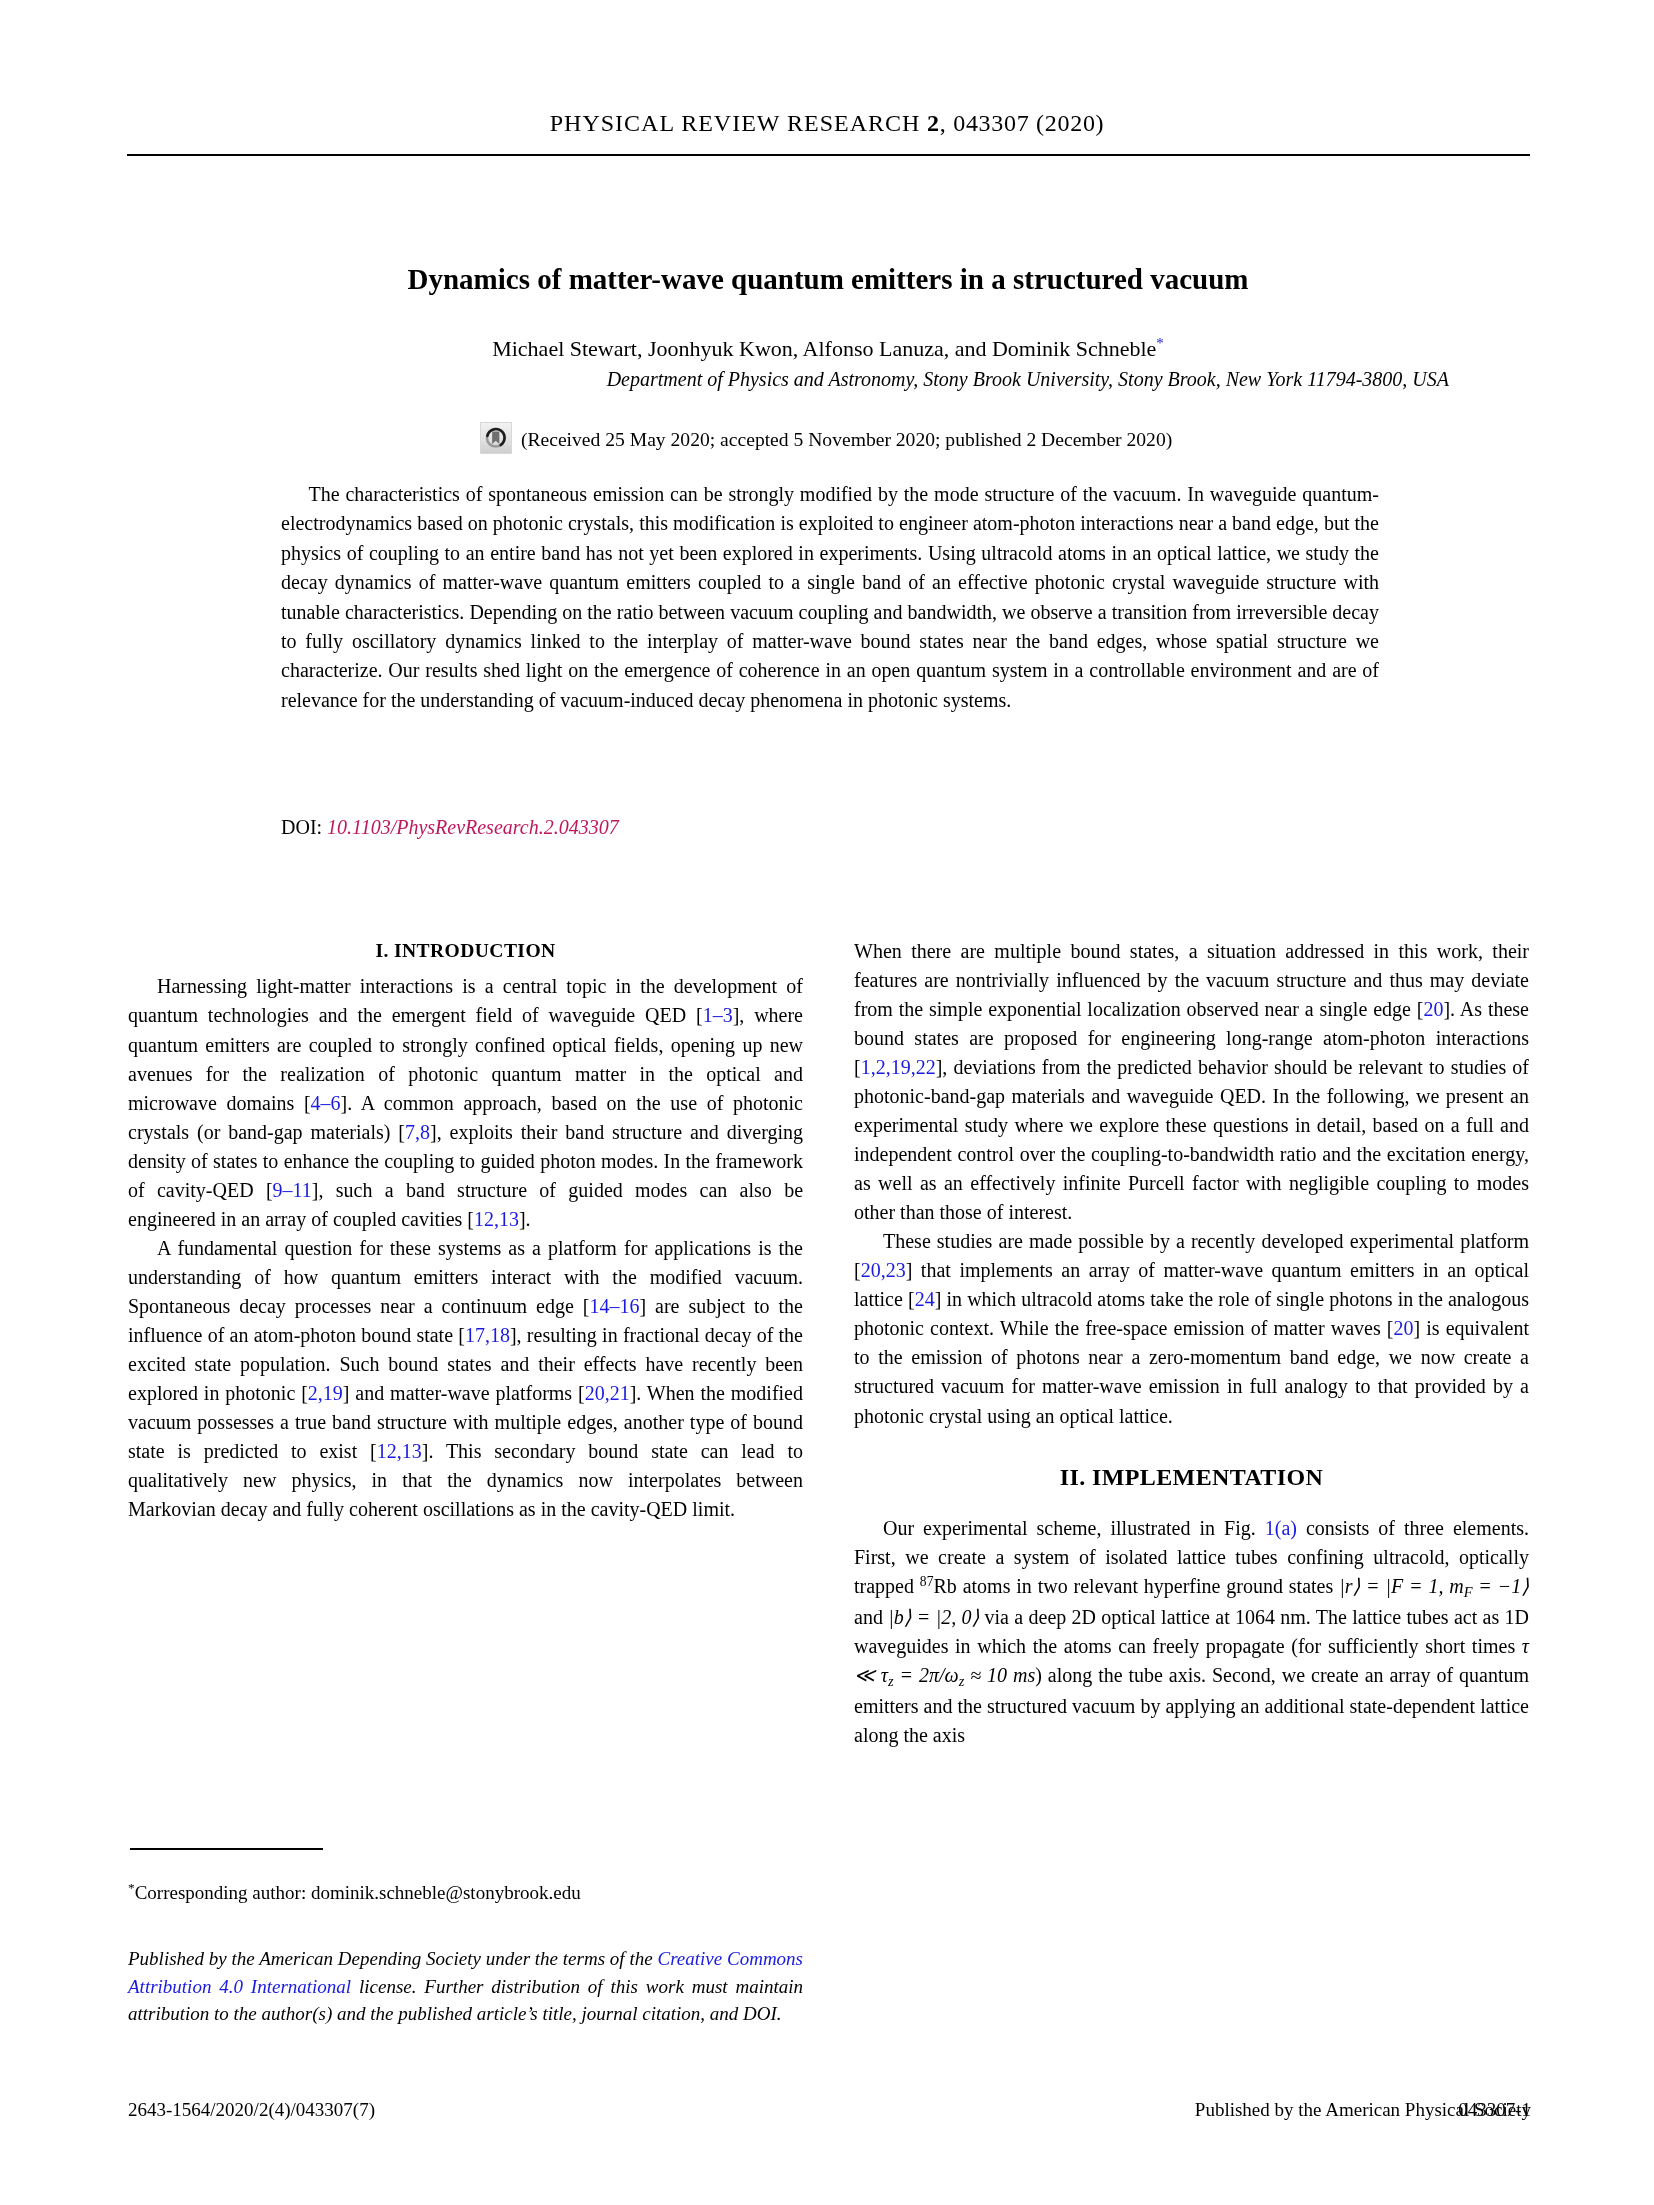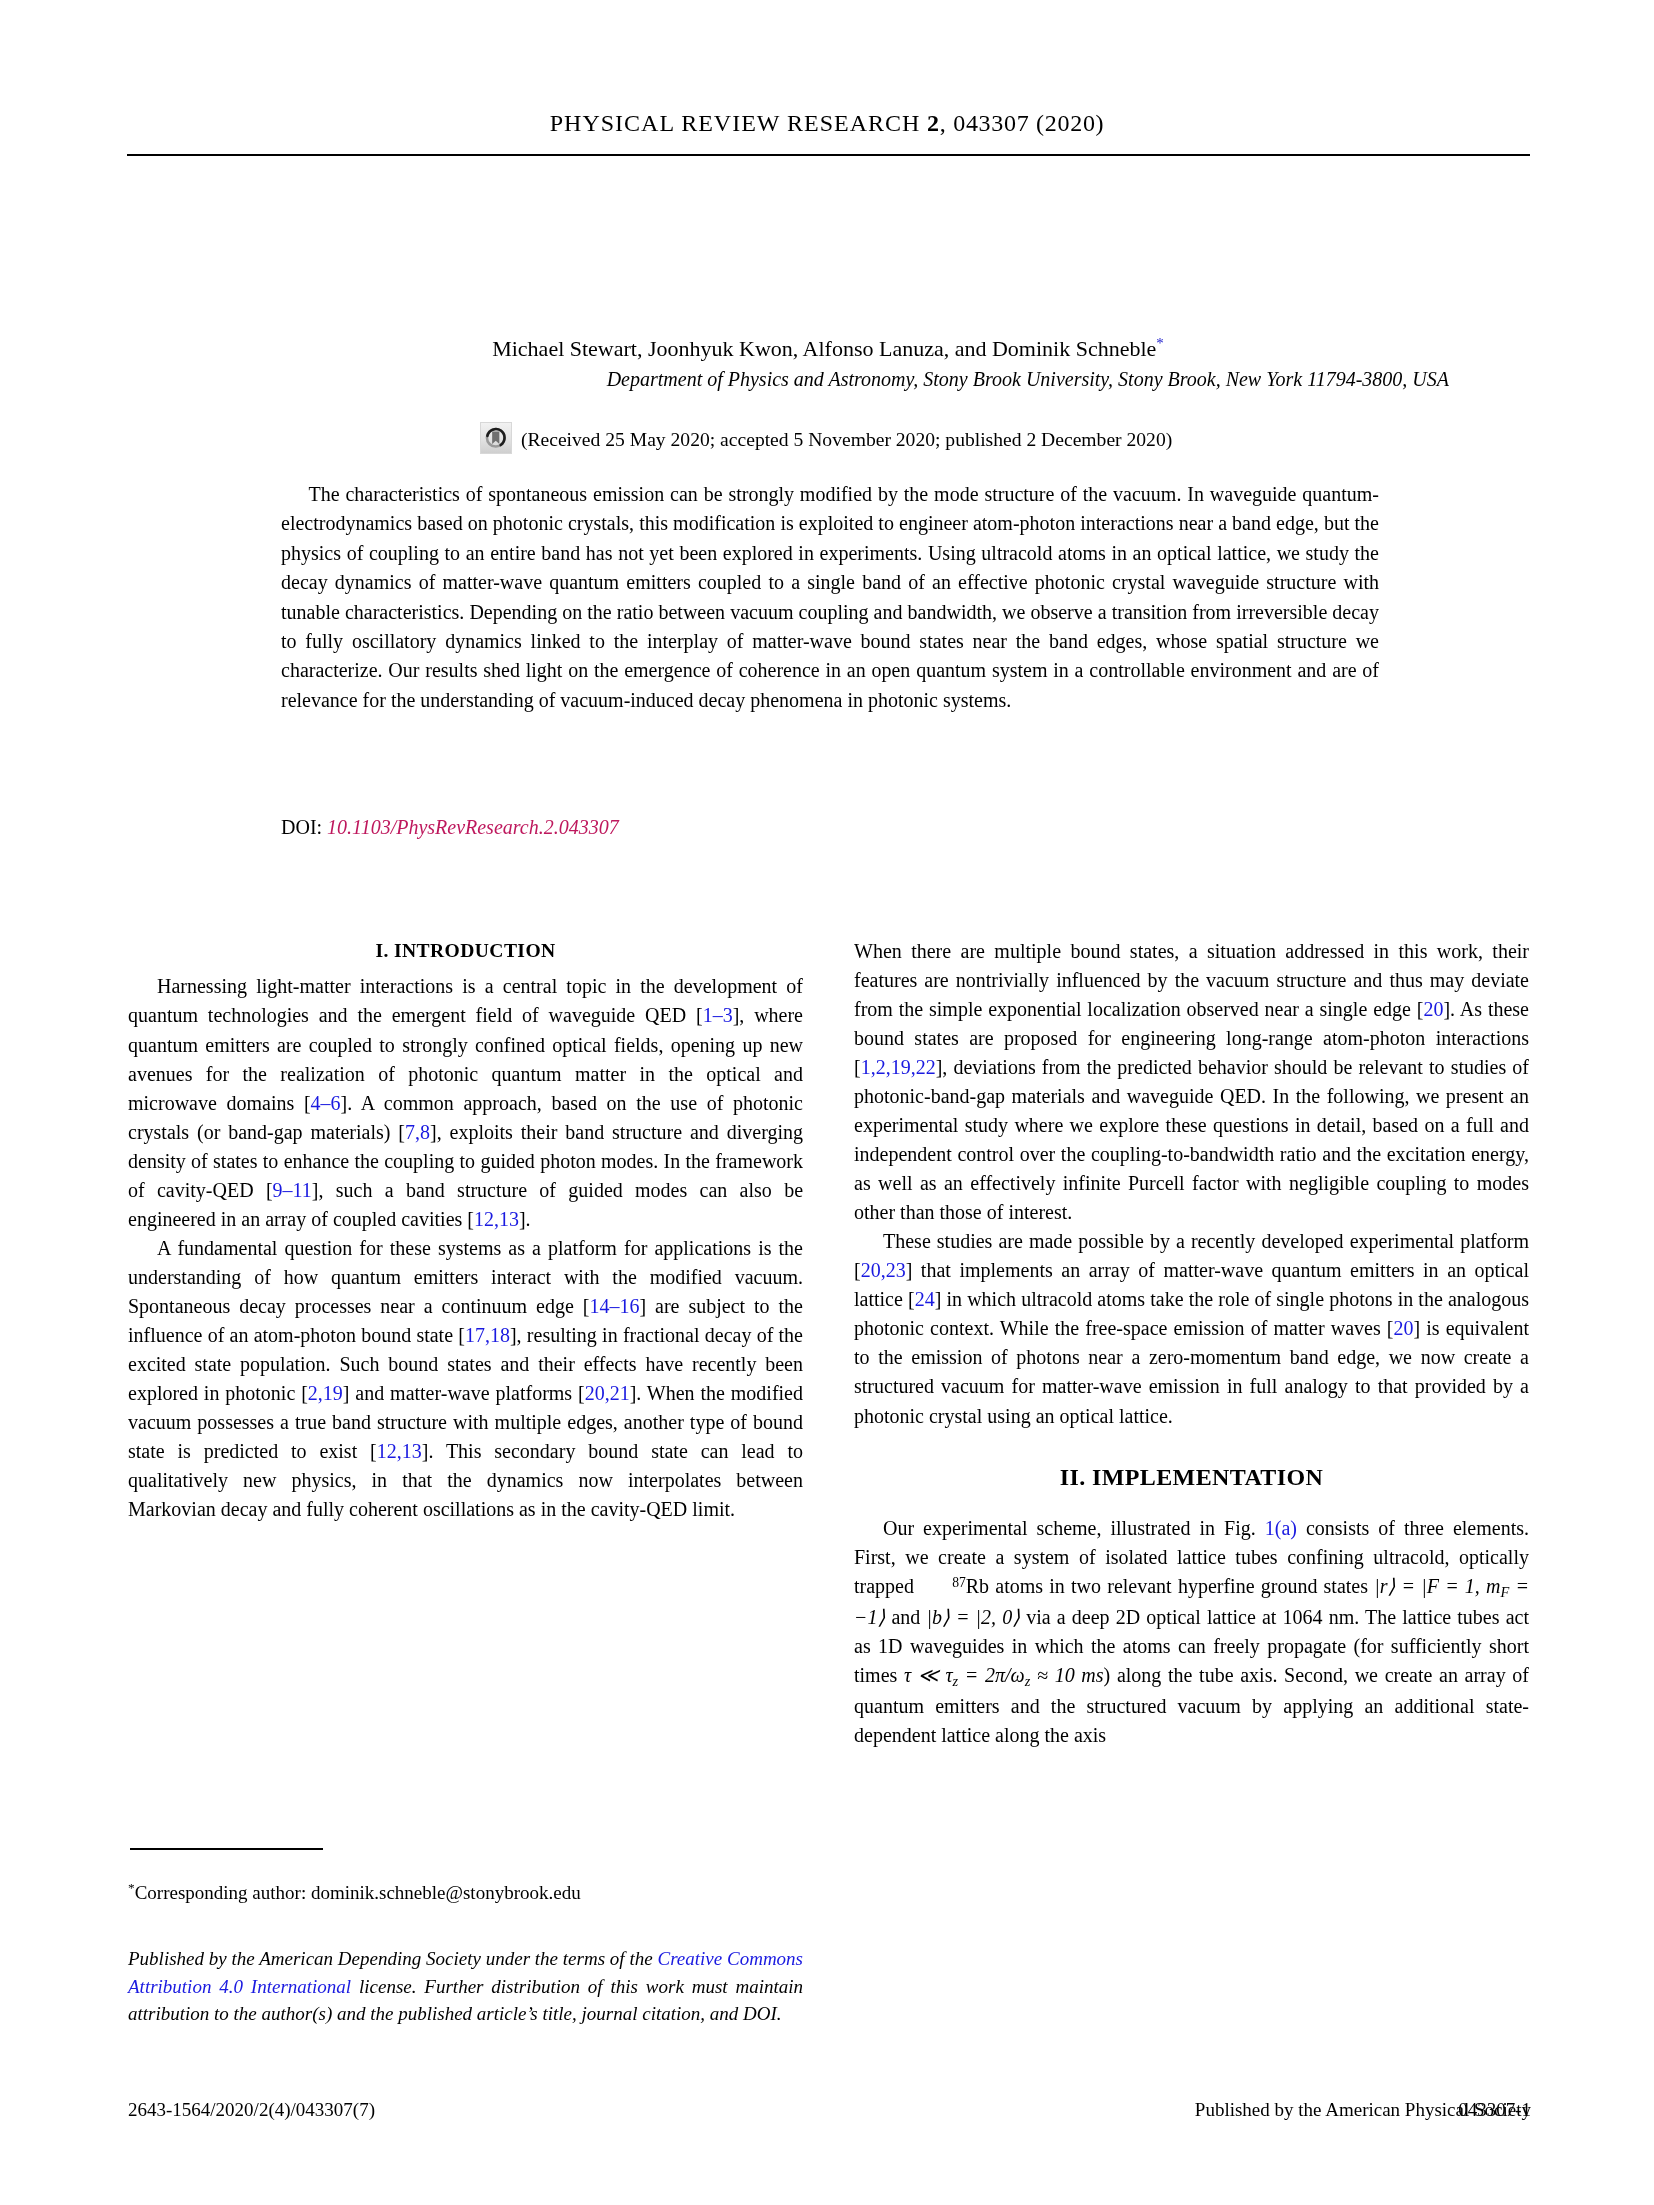--- a/index.html
+++ b/index.html
@@ -152,21 +152,21 @@
     margin: 0;
     text-indent: 29px;
     hyphens: none;
   }
   p.body.cont { text-indent: 0; }
   .lnk { color: #1a1ae0; }
 
   
   .mi { font-style: italic; font-family: "Liberation Serif", serif; }
   .sub { font-size: 0.72em; vertical-align: -0.28em; font-style: italic; }
-  .sup87 { font-size: 0.68em; vertical-align: 0.48em; margin-left: 32px; }
+  .sup87 { font-size: 0.68em; vertical-align: 0.48em; }
 
   
   .fn-rule {
     position: absolute;
     left: 130px;
     top: 1848px;
     width: 193px;
     height: 2px;
     background: #000;
   }
@@ -207,20 +207,21 @@
 </head>
 <body>
 
 <div class="page">
 
   <div class="journal-head">
     <span class="jh-name">PHYSICAL REVIEW RESEARCH</span><span>&nbsp;</span><span class="jh-vol">2</span><span>, 043307 (2020)</span>
   </div>
   <div class="head-rule"></div>
 
+  <div class="title">Dynamics of matter-wave quantum emitters in a structured vacuum</div>
 
   <div class="authors">
     <span>Michael Stewart, Joonhyuk Kwon, Alfonso Lanuza, and Dominik Schneble</span><sup>*</sup>
   </div>
 
   <div class="affiliation">Department of Physics and Astronomy, Stony Brook University, Stony Brook, New York 11794-3800, USA</div>
 
   <div class="received-row">
     <span class="crossmark">
       <svg width="23.5" height="23.5" viewBox="0 0 36 36" aria-hidden="true">

